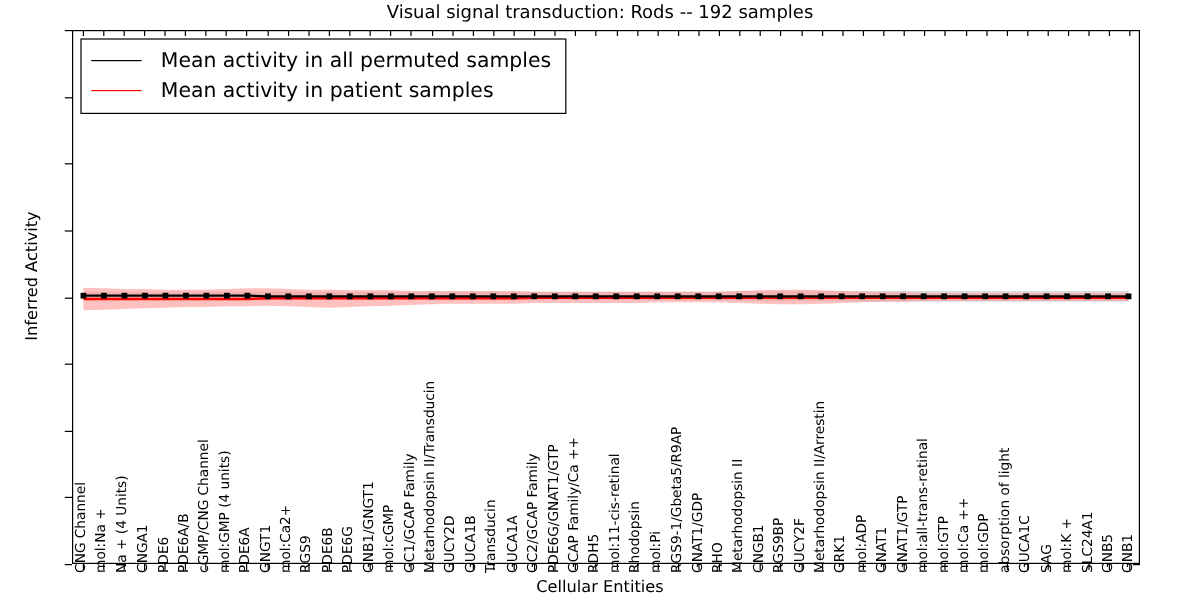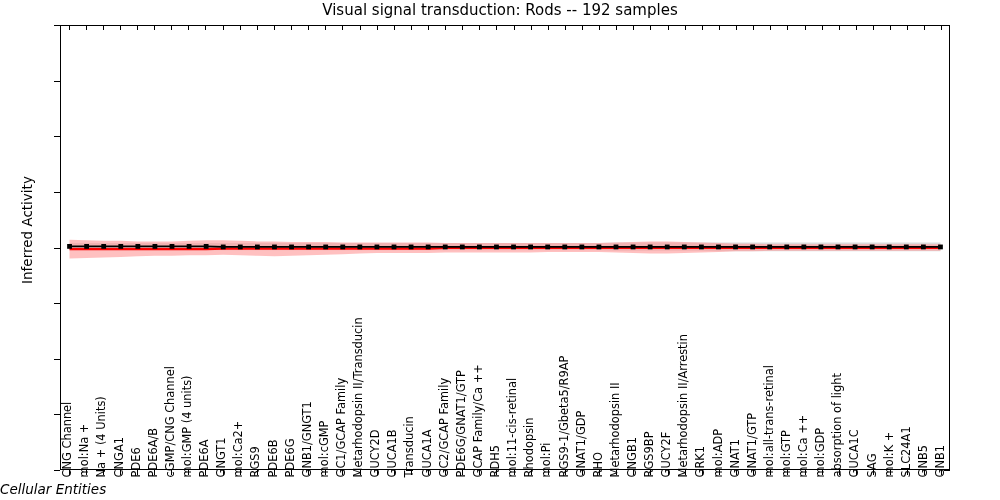--- a/index.html
+++ b/index.html
@@ -114,24 +114,24 @@
     left: 0;
     top: 0;
     width: 1000px;
     height: 477px;
   }
   #x-axis-label {
     position: absolute;
     left: 0;
     top: 481px;
     width: 1000px;
+    text-align: center;
     font-size: 13.5px;
     color: #000000;
     white-space: nowrap;
-    font-style: italic;
   }
 
   
   #legend {
     position: absolute;
     left: 6px;
     top: 6px;
     border: 1.3px solid #000000;
     background: #ffffff;
     padding: 5px 12px 6px 8px;
@@ -247,20 +247,30 @@
           <rect x="776.35" y="219.54" width="4.8" height="4.8" fill="#000000"></rect>
           <rect x="793.47" y="219.54" width="4.8" height="4.8" fill="#000000"></rect>
           <rect x="810.58" y="219.54" width="4.8" height="4.8" fill="#000000"></rect>
           <rect x="827.70" y="219.54" width="4.8" height="4.8" fill="#000000"></rect>
           <rect x="844.81" y="219.54" width="4.8" height="4.8" fill="#000000"></rect>
           <rect x="861.93" y="219.54" width="4.8" height="4.8" fill="#000000"></rect>
           <rect x="879.04" y="219.54" width="4.8" height="4.8" fill="#000000"></rect>
         </g>
     </svg>
 
+    <div id="legend">
+      <div class="legend-row">
+        <span class="legend-swatch" style="border-top:1.6px solid #000000;"></span>
+        <span class="legend-text">Mean activity in all permuted samples</span>
+      </div>
+      <div class="legend-row">
+        <span class="legend-swatch" style="border-top:1.6px solid #ff0000;"></span>
+        <span class="legend-text">Mean activity in patient samples</span>
+      </div>
+    </div>
   </div>
 
   <div id="xticks-layer">
       <div class="xtick-mark" style="left: 68.5577px;"></div>
       <div class="xtick-mark-top" style="left: 68.5577px;"></div>
       <div class="xtick-mark" style="left: 85.6731px;"></div>
       <div class="xtick-mark-top" style="left: 85.6731px;"></div>
       <div class="xtick-mark" style="left: 102.788px;"></div>
       <div class="xtick-mark-top" style="left: 102.788px;"></div>
       <div class="xtick-mark" style="left: 119.904px;"></div>

